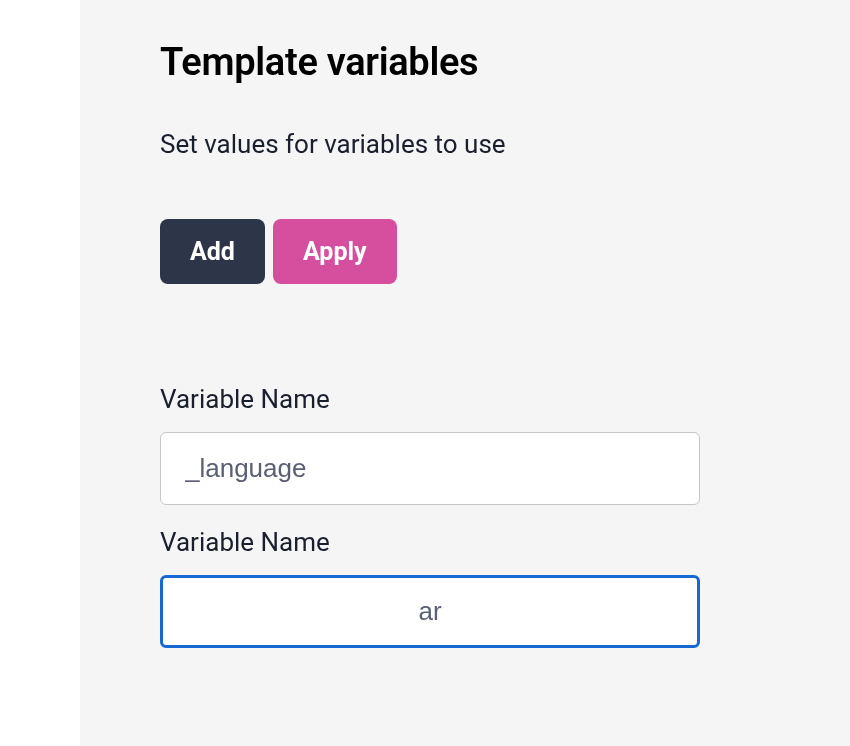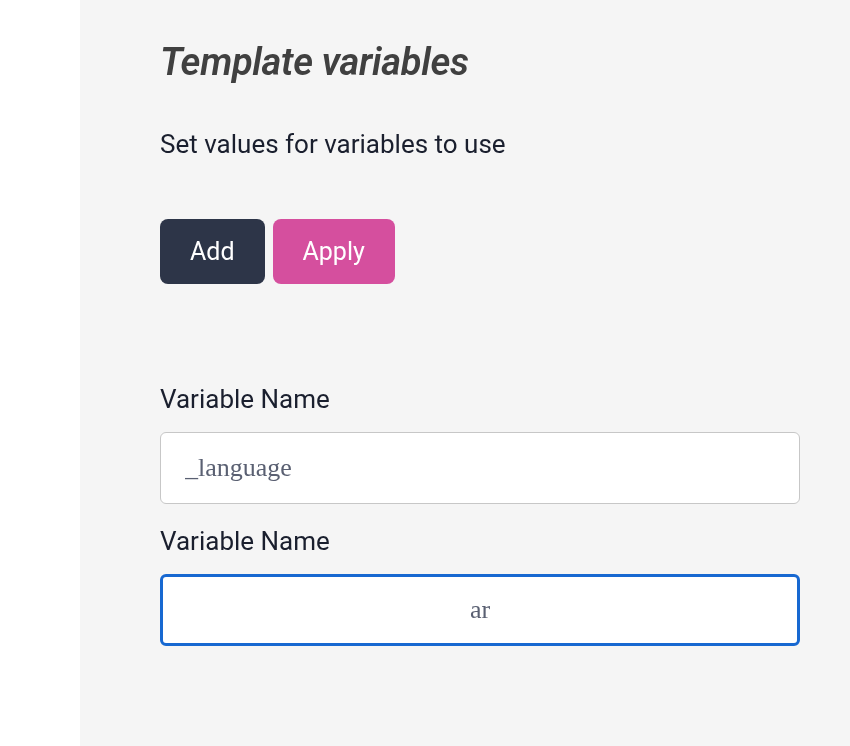--- a/index.html
+++ b/index.html
@@ -20,41 +20,40 @@
       flex-shrink: 0;
     }
     .main-panel {
       flex: 1;
       background: #f5f5f5;
       padding: 40px 50px 40px 80px;
     }
     .page-title {
       font-size: 38px;
       font-weight: 600;
-      color: #404040;
+      color: #000000;
       margin-bottom: 45px;
       letter-spacing: -0.3px;
-      font-style: italic;
     }
     .description {
       font-size: 26px;
       color: #1a1f2e;
       font-weight: 400;
       margin-bottom: 60px;
     }
     .button-row {
       display: flex;
       gap: 8px;
       margin-bottom: 100px;
     }
     .btn {
       border: none;
       border-radius: 8px;
       font-size: 25px;
-      font-weight: 400;
+      font-weight: 700;
       padding: 18px 30px;
       cursor: pointer;
       font-family: inherit;
     }
     .btn-add {
       background: #2d3548;
       color: #ffffff;
     }
     .btn-apply {
       background: #d54f9e;
@@ -64,29 +63,29 @@
       margin-bottom: 22px;
     }
     .form-label {
       display: block;
       font-size: 26px;
       color: #1a1f2e;
       font-weight: 400;
       margin-bottom: 18px;
     }
     .form-input {
-      width: 640px;
+      width: 540px;
       max-width: 100%;
       background: #ffffff;
       border: 1px solid #c7c7c7;
       border-radius: 6px;
       padding: 20px 24px;
       font-size: 26px;
       color: #5a6072;
-      font-family: Liberation Serif, serif;
+      font-family: Liberation Sans, sans-serif;
       outline: none;
     }
     .form-input.focused {
       border: 3px solid #1768d1;
       padding: 18px 22px;
       text-align: center;
     }
   </style>
 </head>
 <body>

